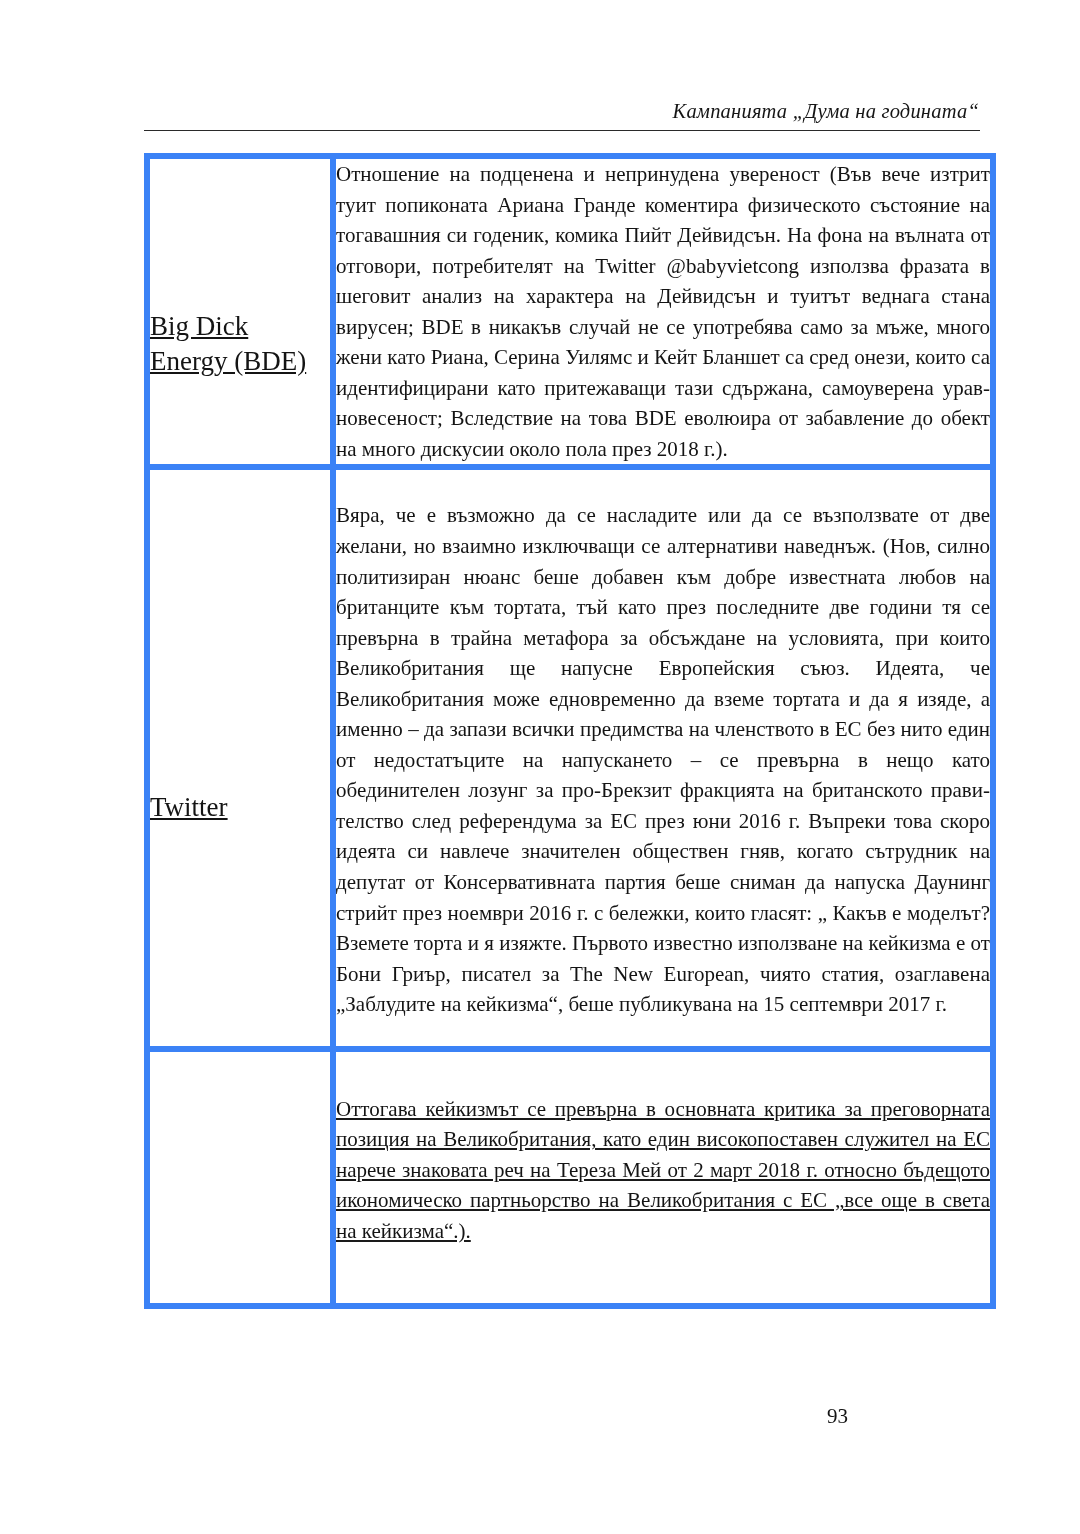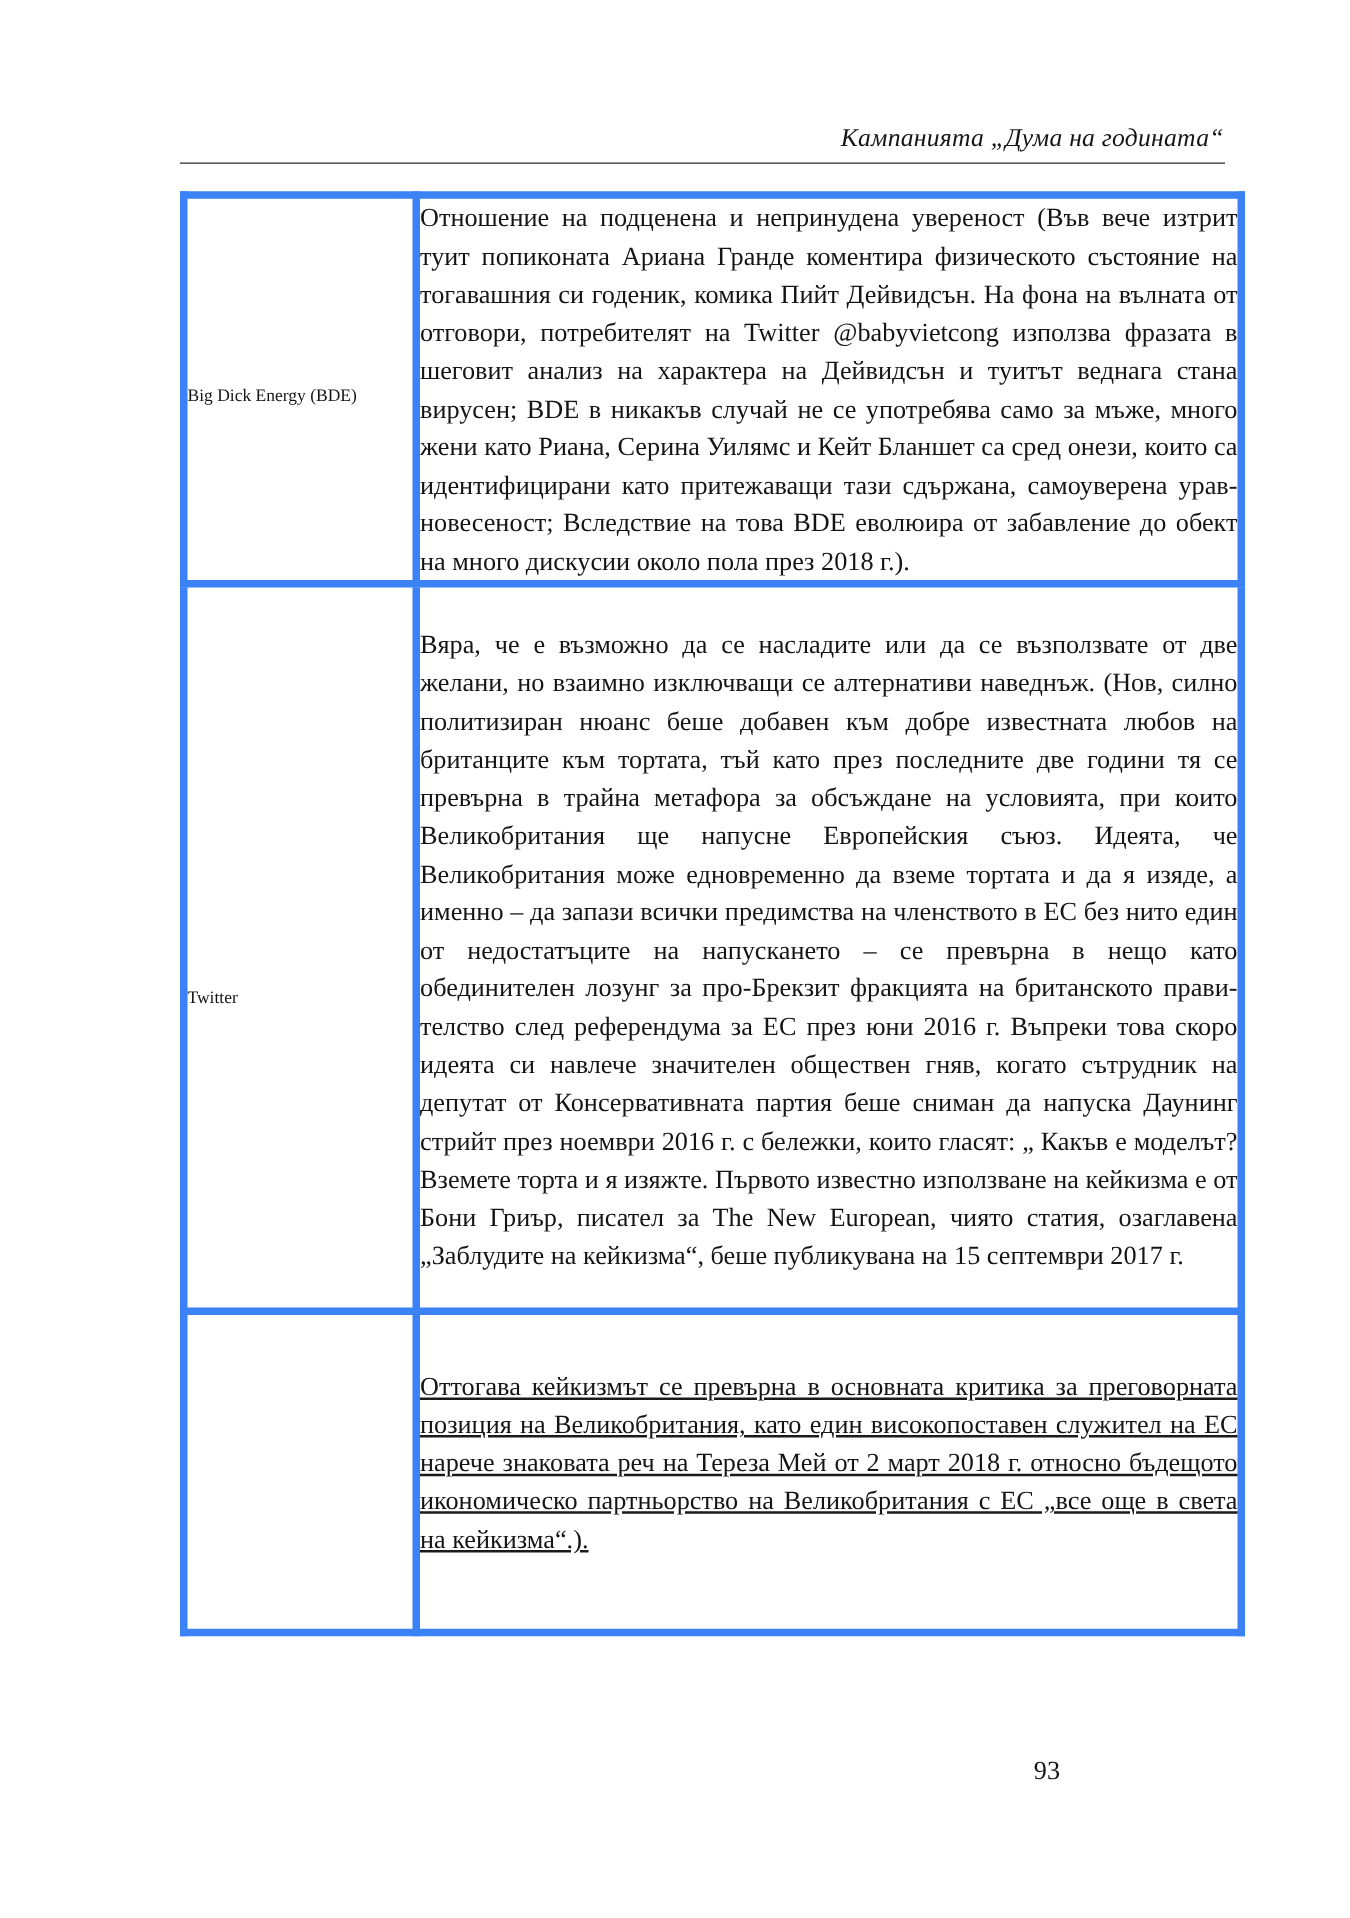--- a/index.html
+++ b/index.html
@@ -56,23 +56,24 @@
   }
   td.term-cell {
     width: 180px;
     padding: 0 14px;
   }
   td.def-cell {
     width: 654px;
     padding: 26px 28px 22px 26px;
   }
   .term-text {
-    font-size: 14px;
+    font-size: 27px;
     line-height: 1.3;
     color: #141414;
+    text-decoration: underline;
   }
   .term-mid {
     display: block;
     padding-top: 150px;
   }
   .term-mid2 {
     display: block;
     padding-top: 320px;
   }
   .def-text {

